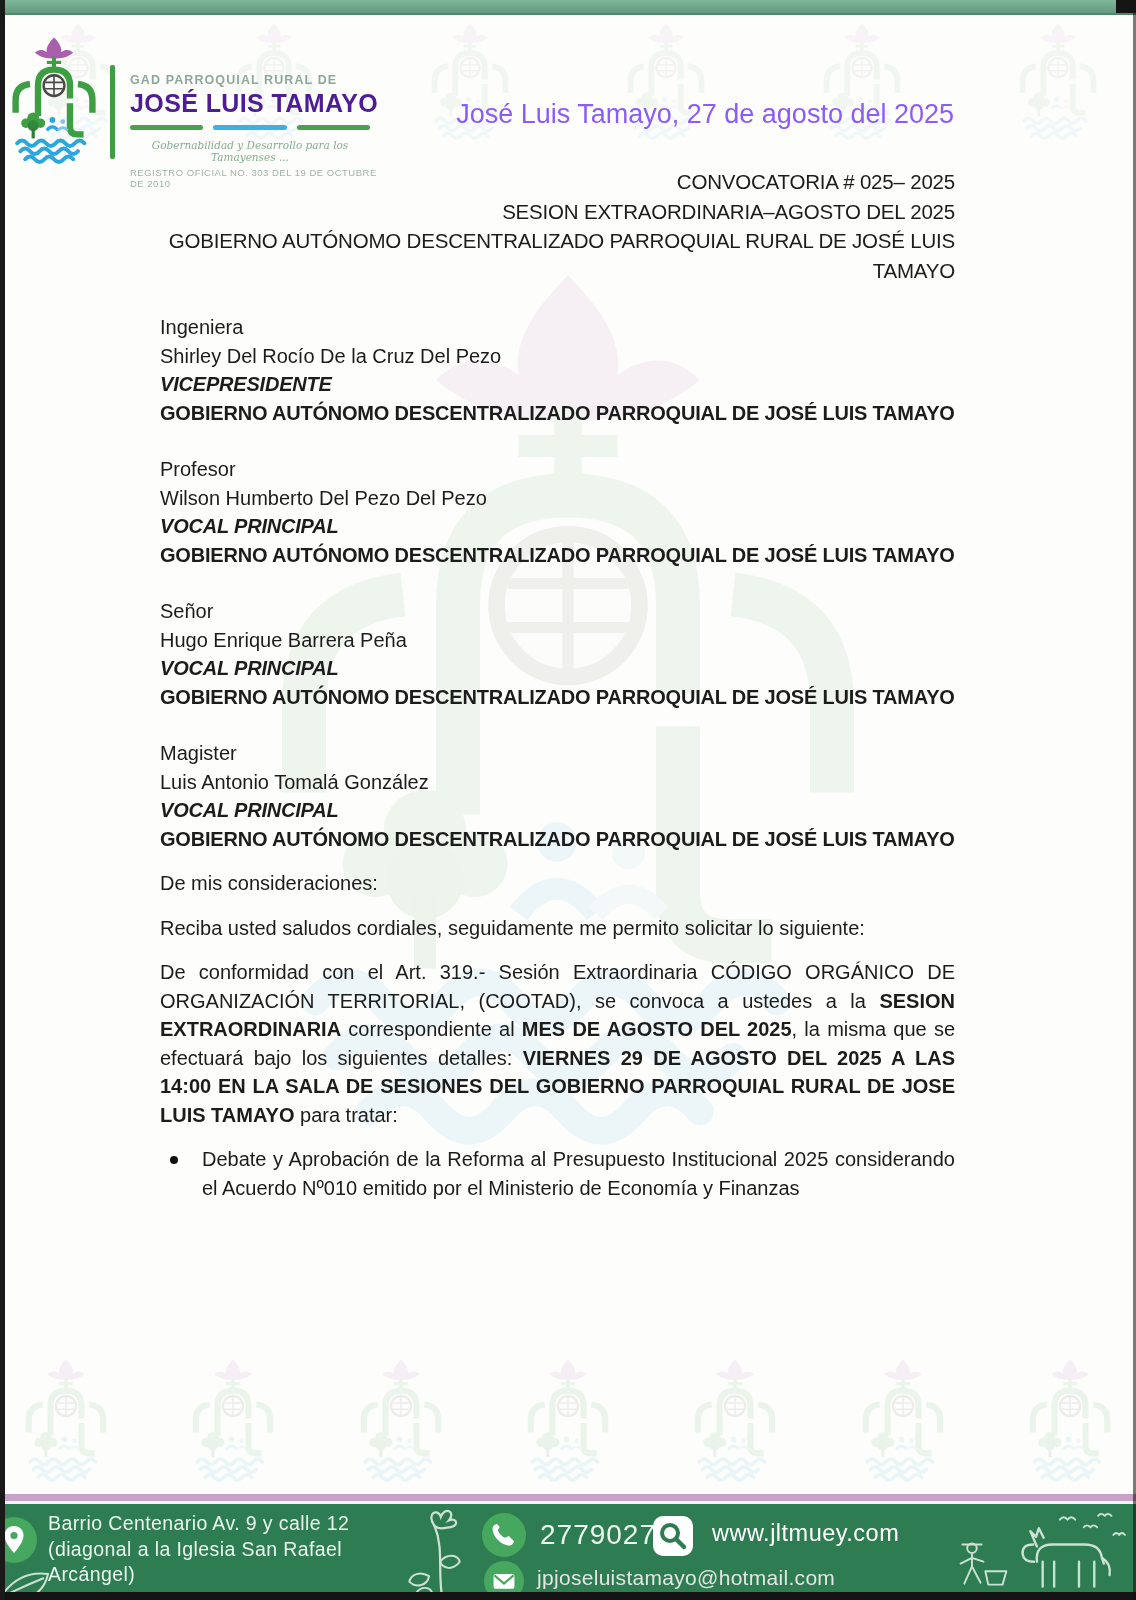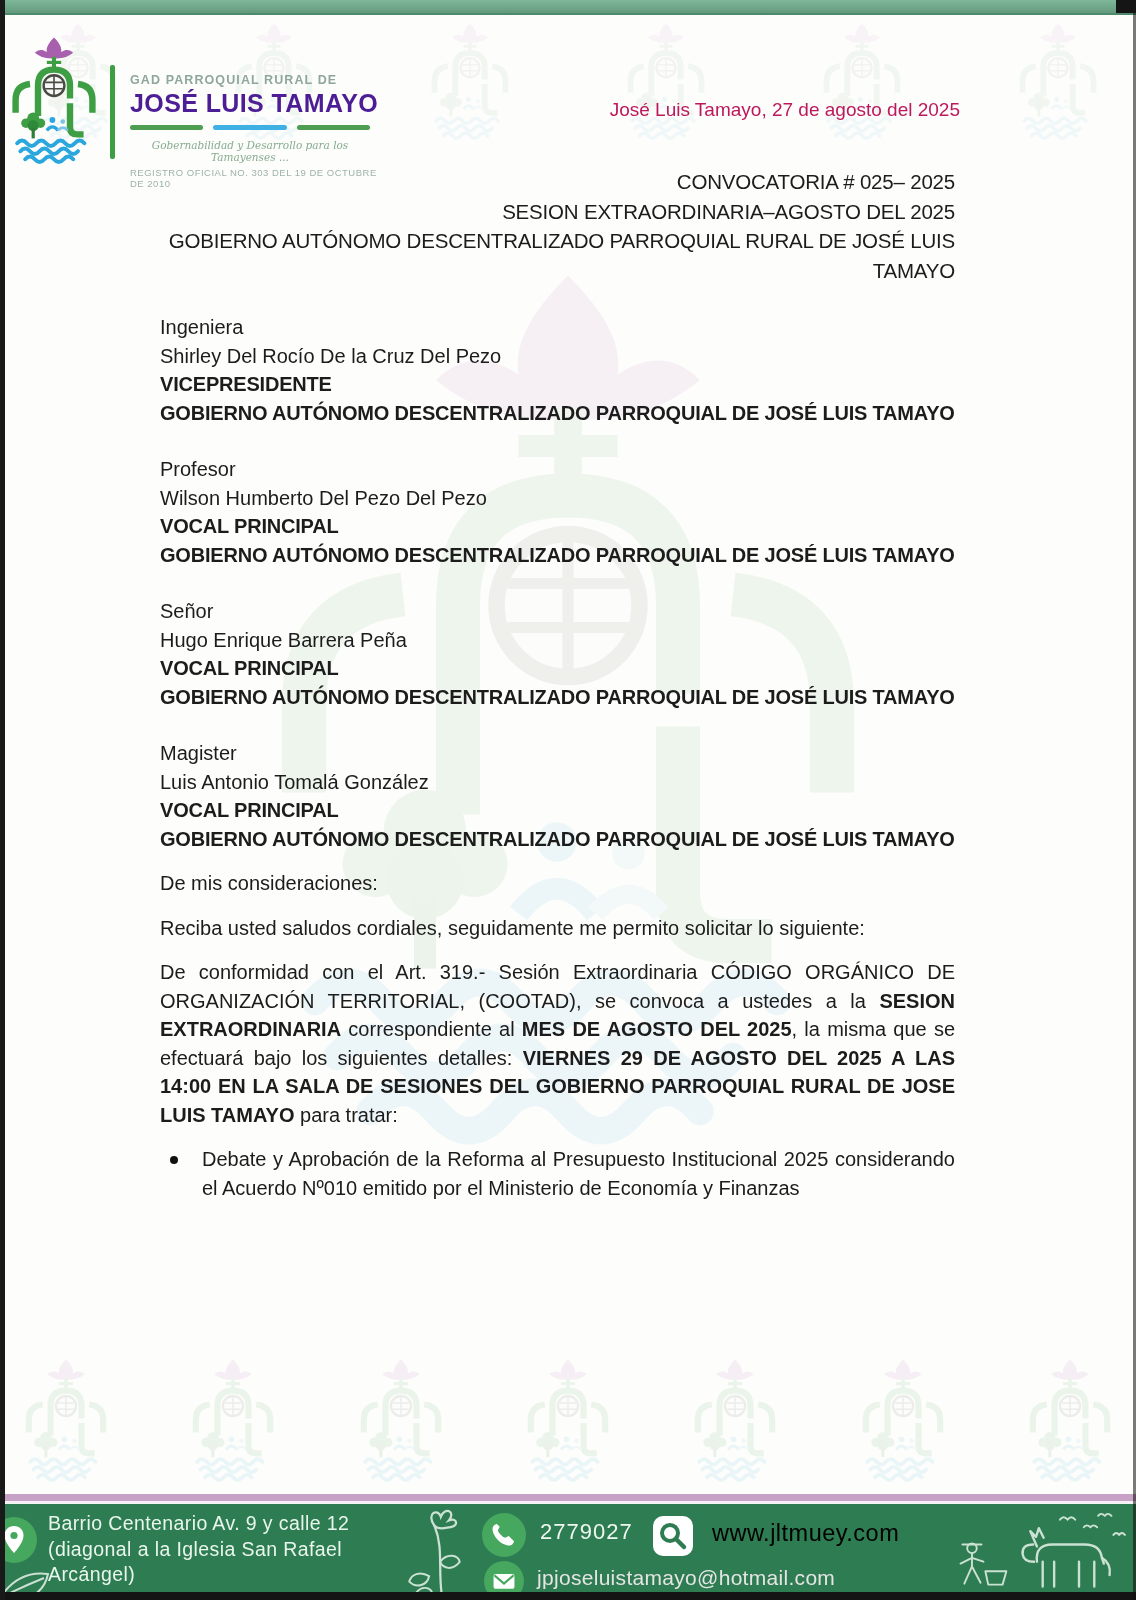--- a/index.html
+++ b/index.html
@@ -25,45 +25,45 @@
   .emblem-main{position:absolute;left:6px;top:12px;width:96px;height:146px;}
   .logo-bar{position:absolute;left:110px;top:50px;width:5px;height:94px;background:#3d9e44;border-radius:2px;}
   .logo-text{position:absolute;left:130px;top:58px;width:252px;}
   .org-type{font-size:12.5px;font-weight:700;color:#8fa79b;letter-spacing:1.1px;}
   .org-name{font-size:25px;font-weight:800;color:#4c1d95;letter-spacing:.4px;margin-top:2px;}
   .bars{display:flex;gap:10px;margin-top:7px;width:240px;}
   .bar{height:5px;border-radius:2.5px;flex:1;}
   .bar.g{background:#4d9e50;} .bar.b{background:#3fb0e4;}
   .tagline{margin-top:9px;font-family:"DejaVu Serif",serif;font-style:italic;font-size:10.5px;color:#86ac8f;text-align:center;width:240px;}
   .registry{margin-top:4px;font-size:9.5px;color:#9db3a6;letter-spacing:.5px;}
-  .date-line{position:absolute;right:176px;top:84px;font-size:19px;color:#be185d;}
+  .date-line{position:absolute;right:182px;top:84px;font-size:27px;color:#8b5cf6;}
   
   .content{position:relative;z-index:2;padding:0 181px 0 160px;font-size:20px;line-height:28.5px;}
   .title{ text-align:right;font-weight:400;font-size:20.5px;line-height:29.5px;letter-spacing:-0.2px;margin-top:2px;}
   .block{margin-top:28px;}
   .b{font-weight:700;}
   .org-line{font-weight:700;text-align:justify;letter-spacing:-0.2px;}
-  .role-line{font-weight:700;letter-spacing:-0.2px;}
+  .role-line{font-weight:700;letter-spacing:-0.2px;font-style:italic;}
   .mt{margin-top:27px;} .mt2{margin-top:16px;}
   .para{margin-top:16px;text-align:justify;}
   .bullet-row{margin-top:16px;display:flex;}
   .bullet-dot{width:8px;height:8px;border-radius:50%;background:#101010;margin:11px 0 0 10px;flex:0 0 8px;}
   .bullet-text{flex:1;margin-left:24px;text-align:justify;}
   
   .footer{position:absolute;left:0;right:0;bottom:0;z-index:40;}
   .mauve-line{height:7px;background:#c7a1c6;}
   .white-line{height:3px;background:#f4f2f4;}
   .band{position:relative;height:88px;background:#2e7c51;overflow:hidden;}
   .black-strip{height:8px;background:#141414;}
   .f-icon{position:absolute;}
   .circle-ic{width:46px;height:46px;}
   .address{position:absolute;left:48px;top:7px;width:352px;font-size:19.5px;line-height:25.5px;
            color:#e9f6ee;letter-spacing:.4px;}
-  .phone-num{position:absolute;left:540px;top:15px;font-size:22px;color:#eef8f1;letter-spacing:1px;}
-  .website{position:absolute;left:712px;top:16px;font-size:23.5px;color:#000000;letter-spacing:.5px;}
+  .phone-num{position:absolute;left:540px;top:15px;font-size:28px;color:#eef8f1;letter-spacing:1px;}
+  .website{position:absolute;left:712px;top:16px;font-size:23.5px;color:#ffffff;letter-spacing:.5px;}
   .email{position:absolute;left:537px;top:62px;font-size:21px;color:#e5e5e5;letter-spacing:.3px;}
   .art{position:absolute;opacity:.85;}
 </style>
 </head>
 <body>
 
 <svg width="0" height="0" style="position:absolute">
   <defs>
     <symbol id="emblem" viewBox="0 0 120 160">
       <path d="M60 2 C54 8 50 14 51 20 C45 16 40 17 36 21 C42 26 50 29 60 28 C70 29 78 26 84 21 C80 17 75 16 69 20 C70 14 66 8 60 2 Z" fill="#a85fae"></path>

